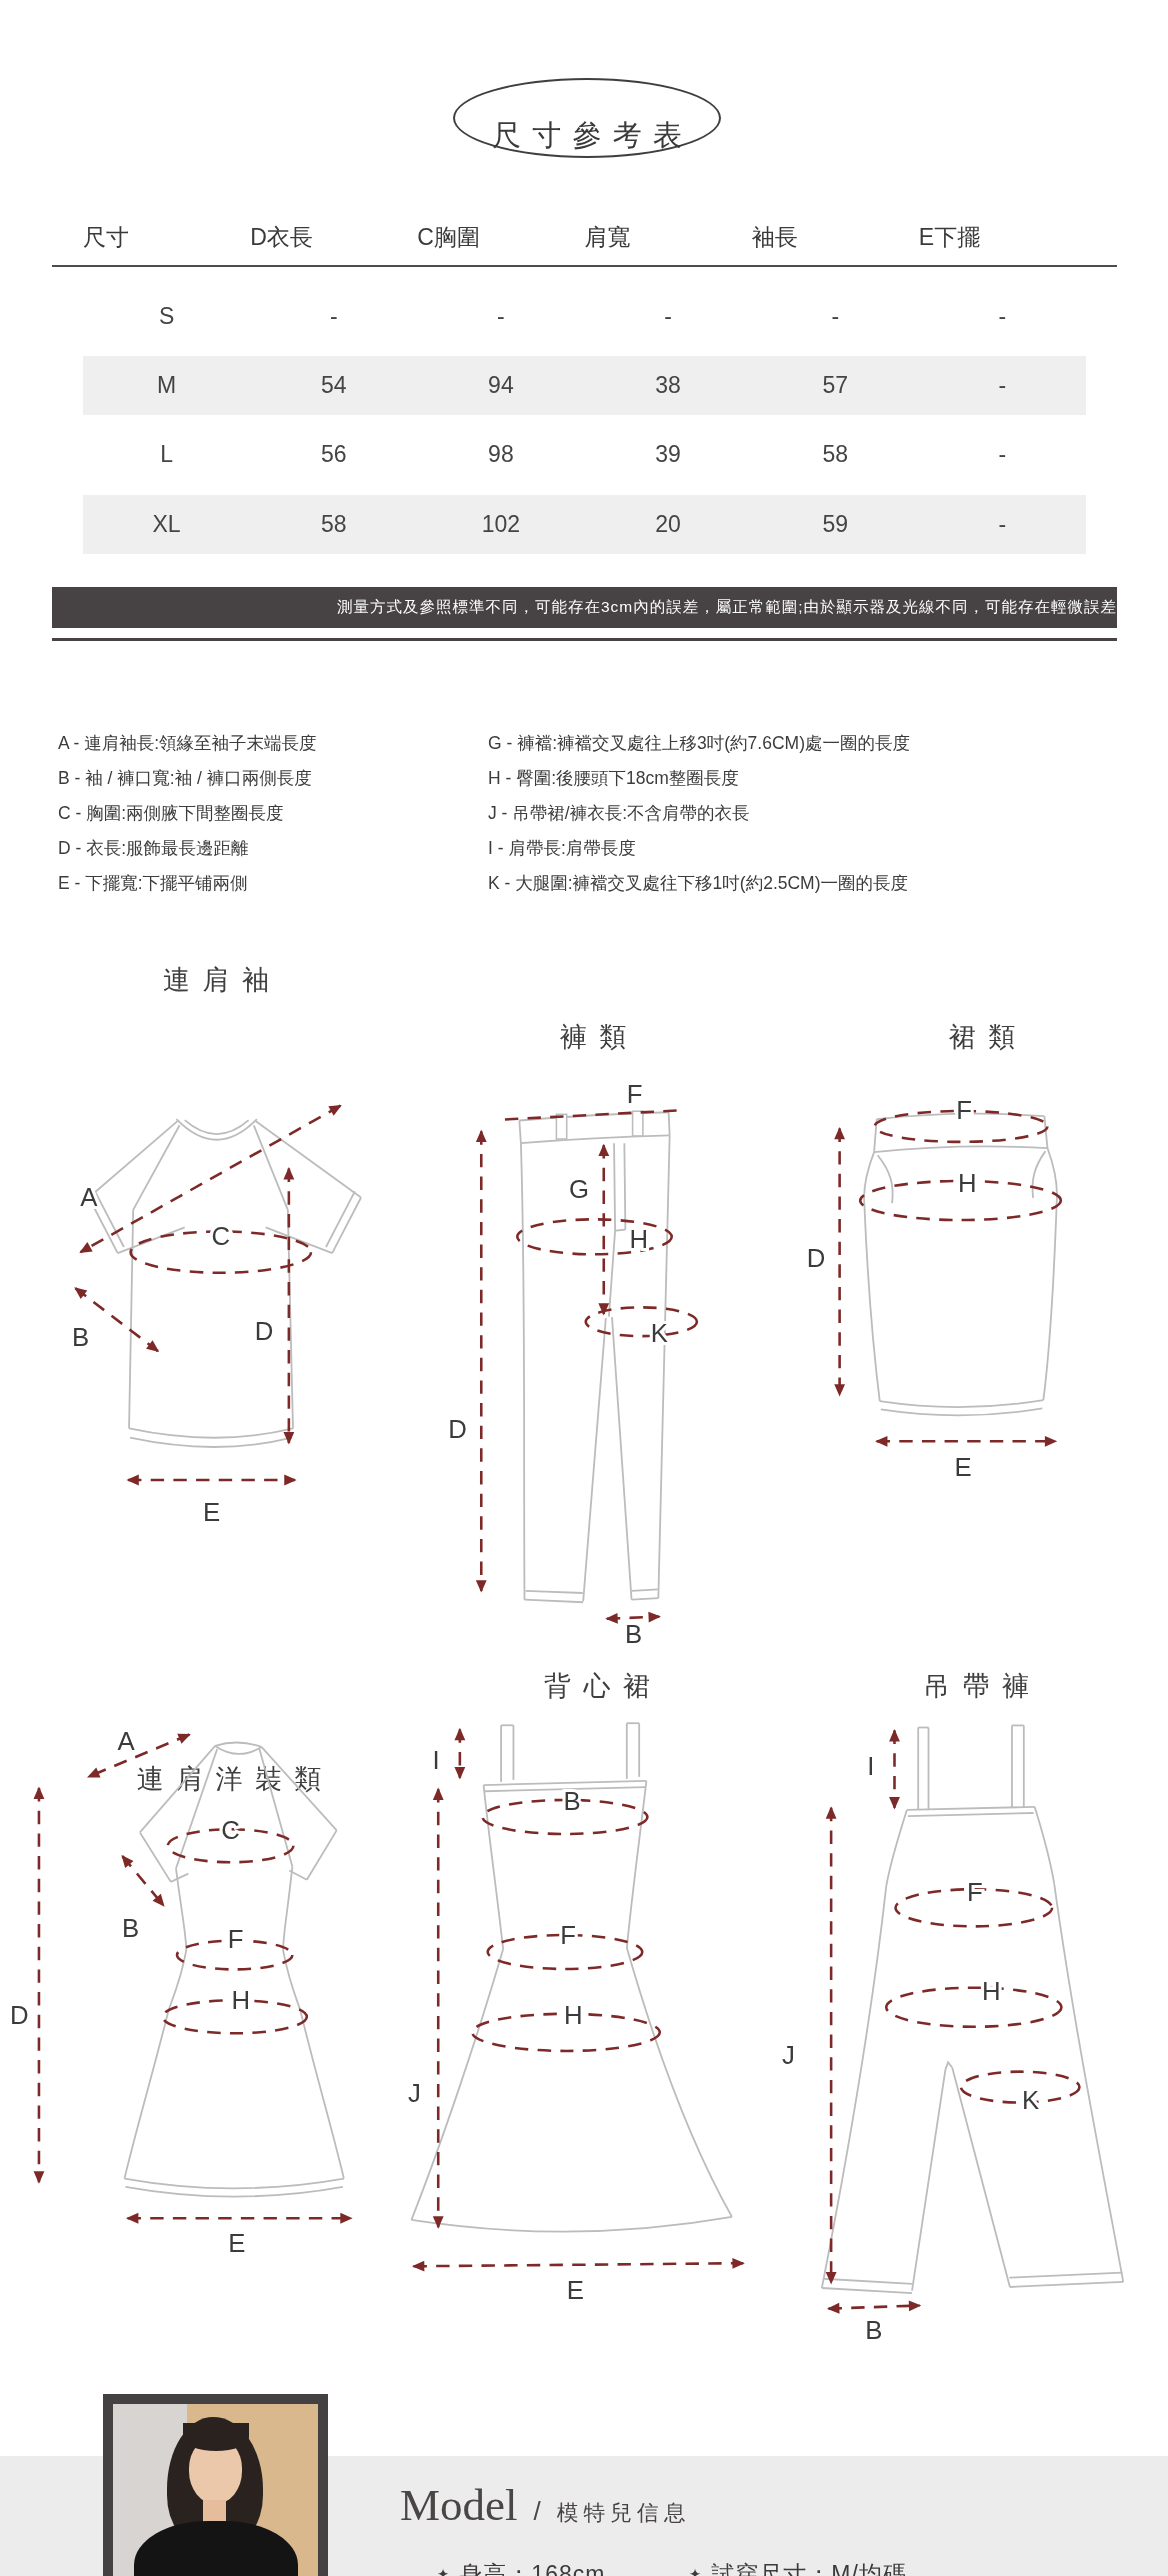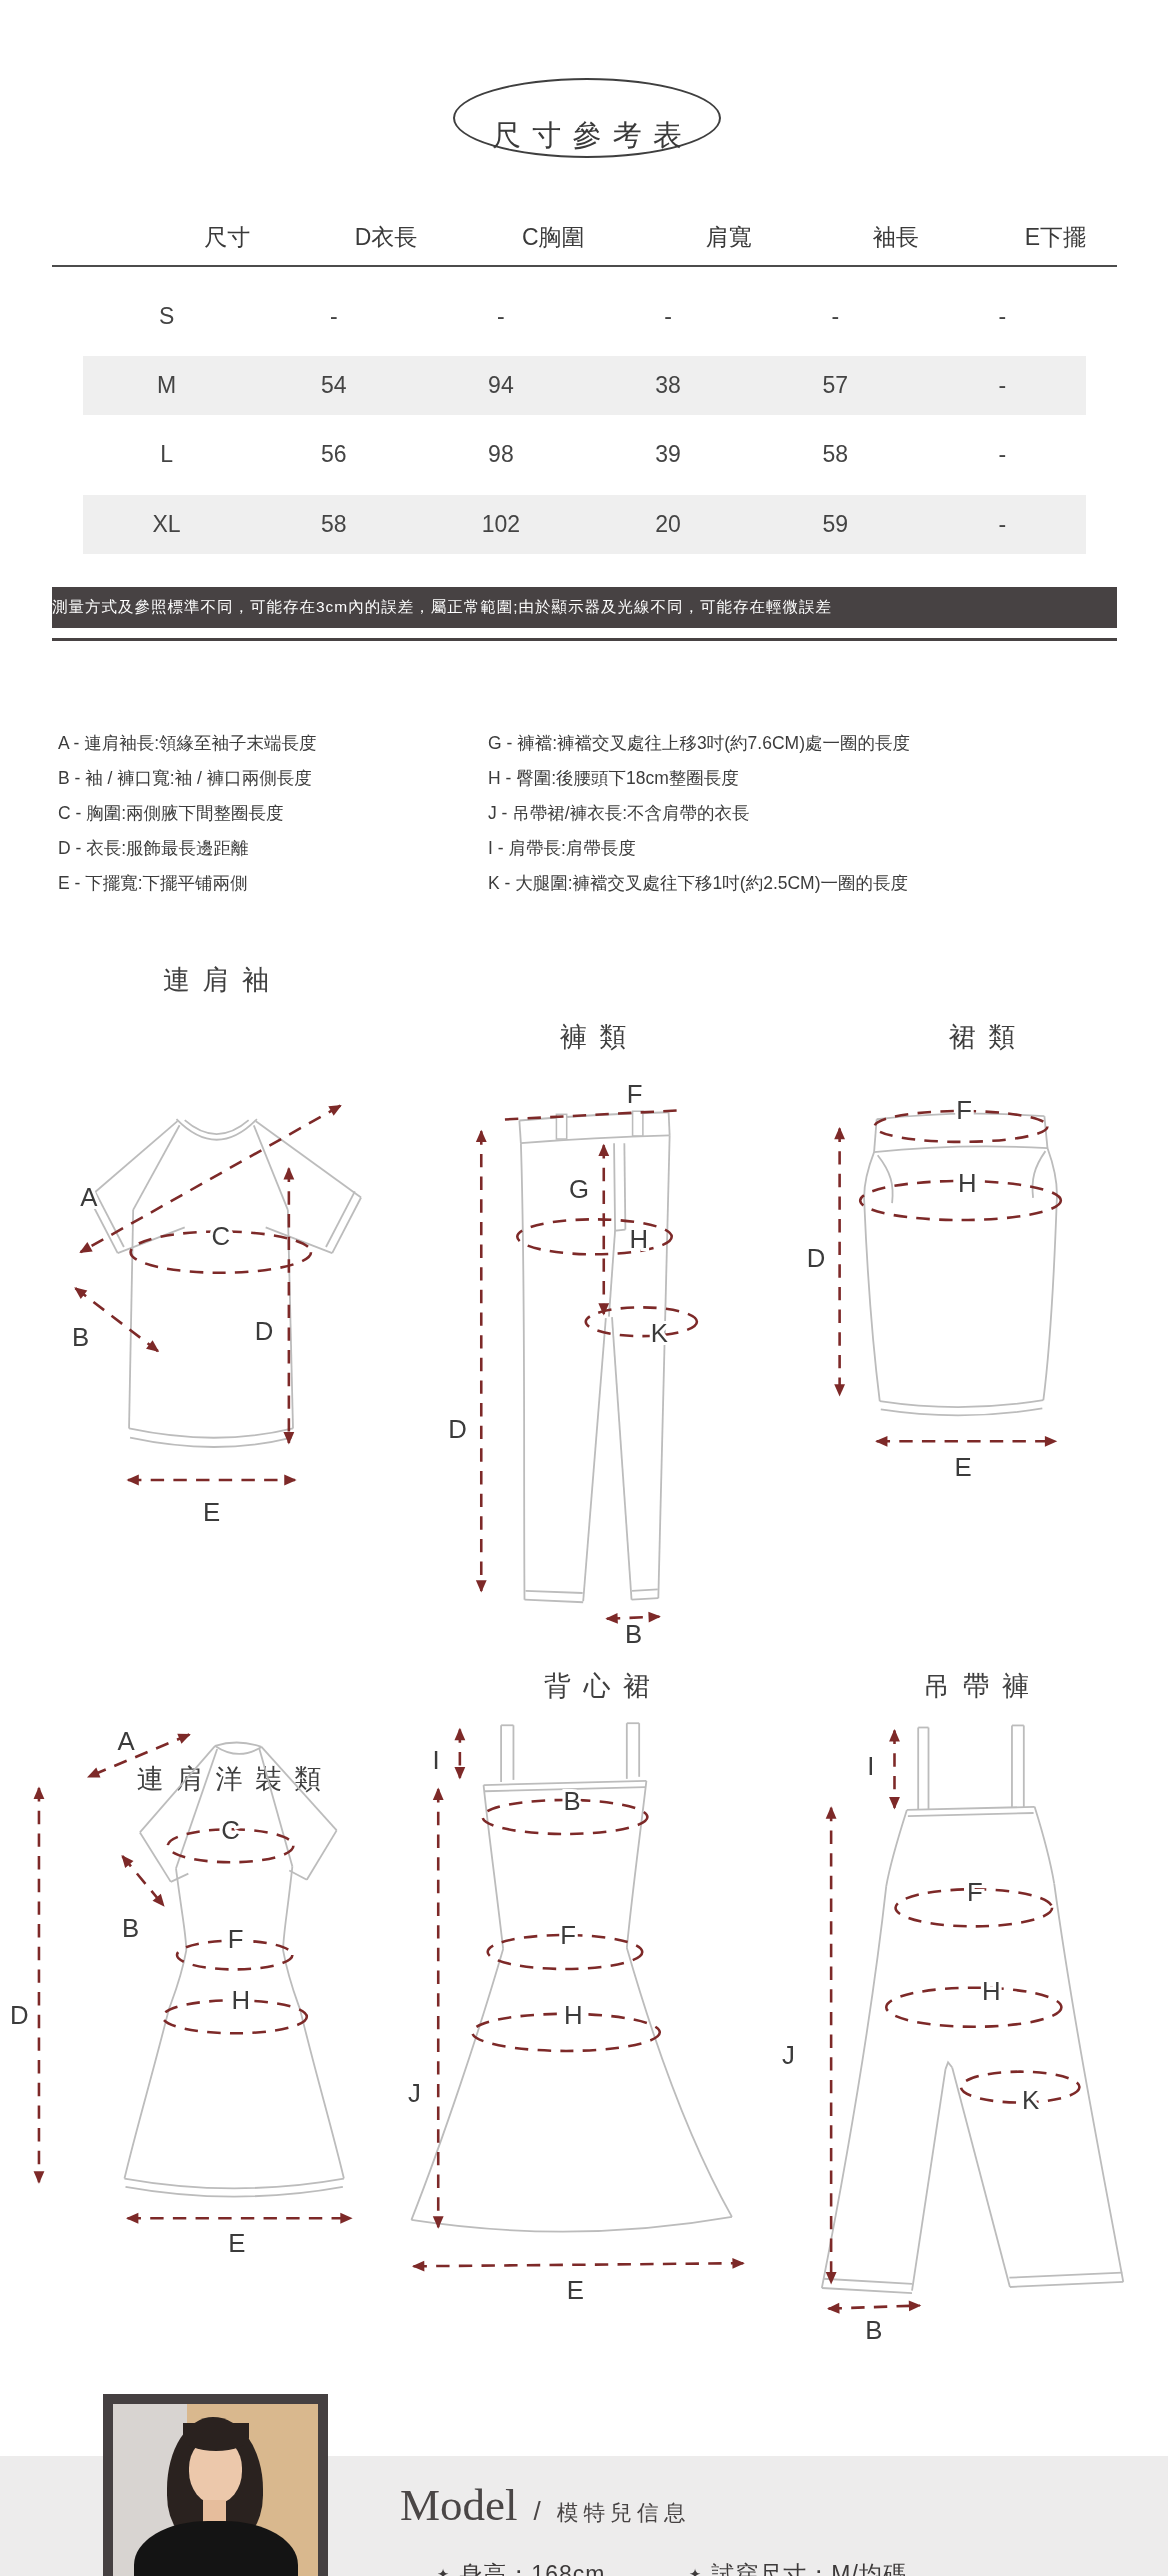--- a/index.html
+++ b/index.html
@@ -7,29 +7,29 @@
         font-family:"Liberation Sans",sans-serif;color:#3b3b3b;overflow:hidden;}
 
   
   .title-oval{position:absolute;left:453px;top:78px;width:264px;height:76px;
       border:2.6px solid #3f3f3f;border-radius:50%;display:flex;align-items:flex-end;
       justify-content:center;font-size:29px;letter-spacing:11.3px;text-indent:11.3px;color:#3a3a3a;}
 
   
   .size-table{position:absolute;left:52px;top:210px;width:1065px;}
   .st-header{display:grid;grid-template-columns:repeat(6,1fr);height:55px;align-items:center;
-      text-align:right;font-size:23px;color:#3a3a3a;border-bottom:2.1px solid #4c4c4c;padding:0 31px;}
+      text-align:left;font-size:23px;color:#3a3a3a;border-bottom:2.1px solid #4c4c4c;padding:0 31px;}
   .st-spacer{height:14.4px;}
   .st-row{display:grid;grid-template-columns:repeat(6,1fr);height:59px;align-items:center;
       text-align:center;font-size:23px;color:#444;padding:5.2px 31px;}
   .st-row.stripe{background:#efefef;background-clip:content-box;}
 
   
   .notice{position:absolute;left:52px;top:587px;width:1065px;height:41px;background:#474243;
-      color:#ffffff;display:flex;align-items:center;justify-content:flex-start;font-size:15.5px;letter-spacing:1px;}
+      color:#ffffff;display:flex;align-items:center;justify-content:flex-end;font-size:15.5px;letter-spacing:1px;}
   .notice-rule{position:absolute;left:52px;top:638px;width:1065px;height:2.6px;background:#474243;}
 
   
   .legend-col{position:absolute;font-size:17.5px;line-height:35px;color:#3c3c3c;white-space:nowrap;}
   .legend-left{left:58px;top:726px;}
   .legend-right{left:488px;top:726px;}
 
   
   .diagram-heading{position:absolute;font-size:27px;letter-spacing:12.4px;text-indent:12.4px;
       color:#3f3f3f;transform:translateX(-50%);white-space:nowrap;}

